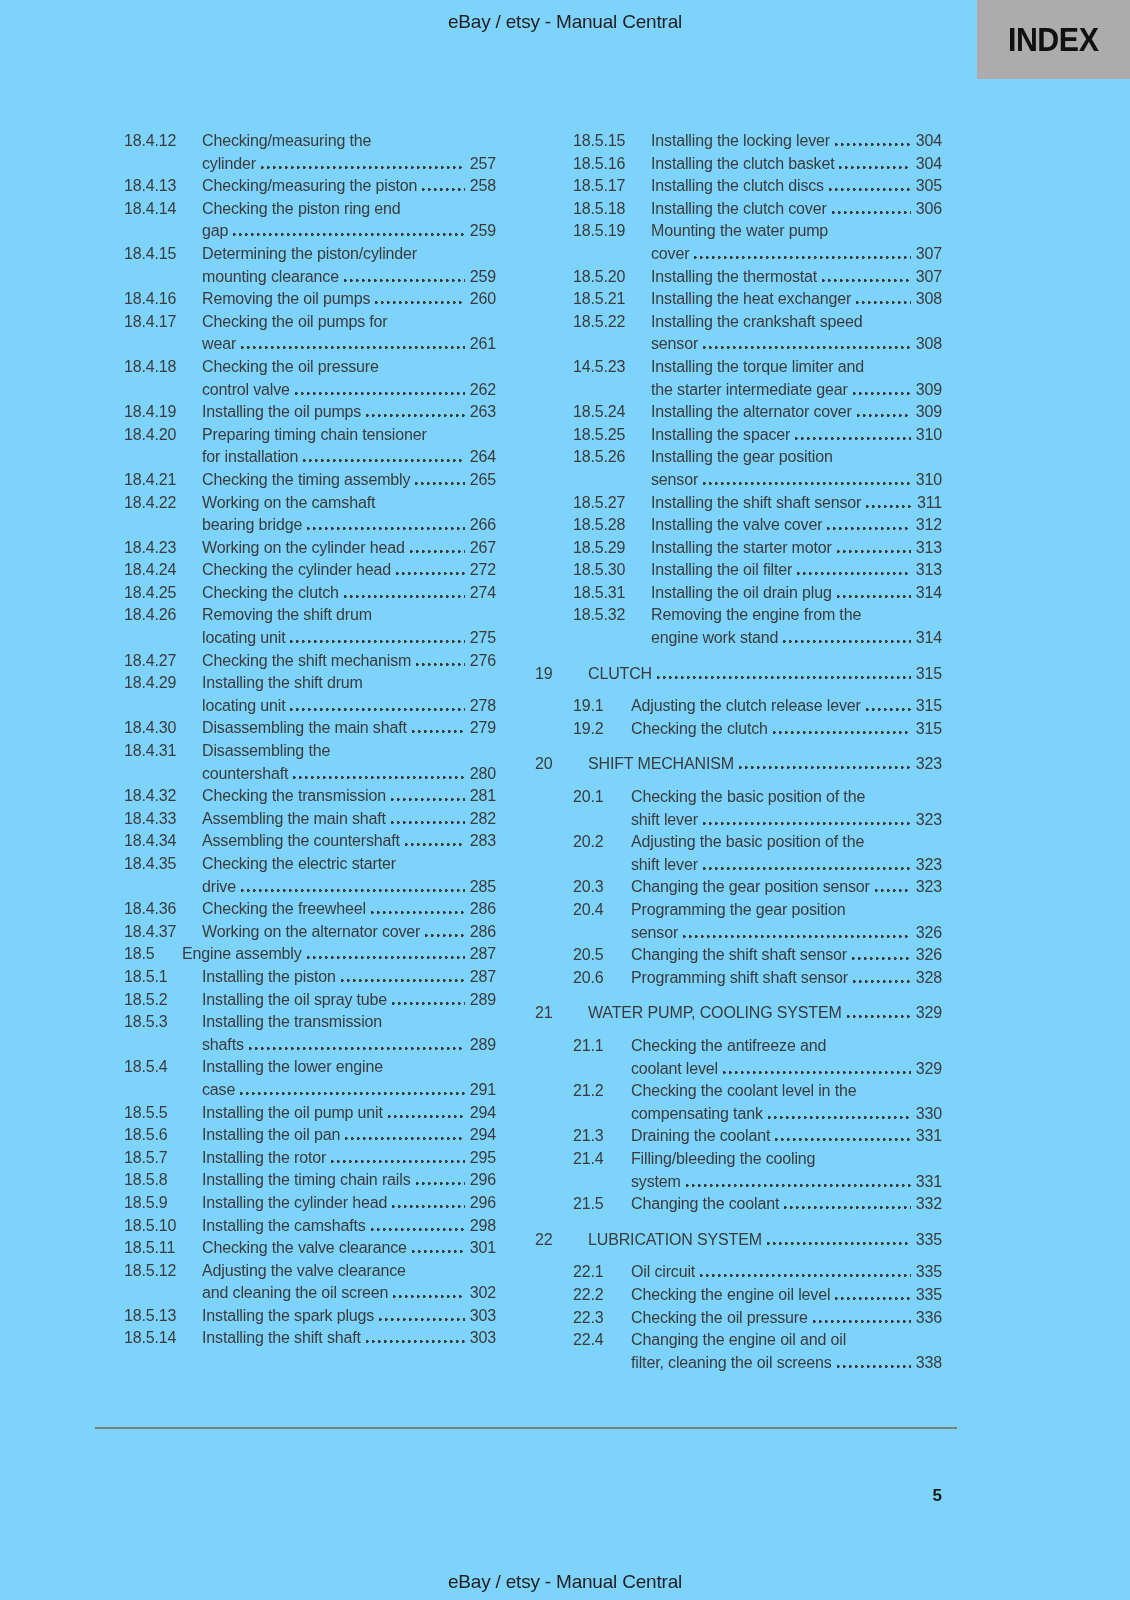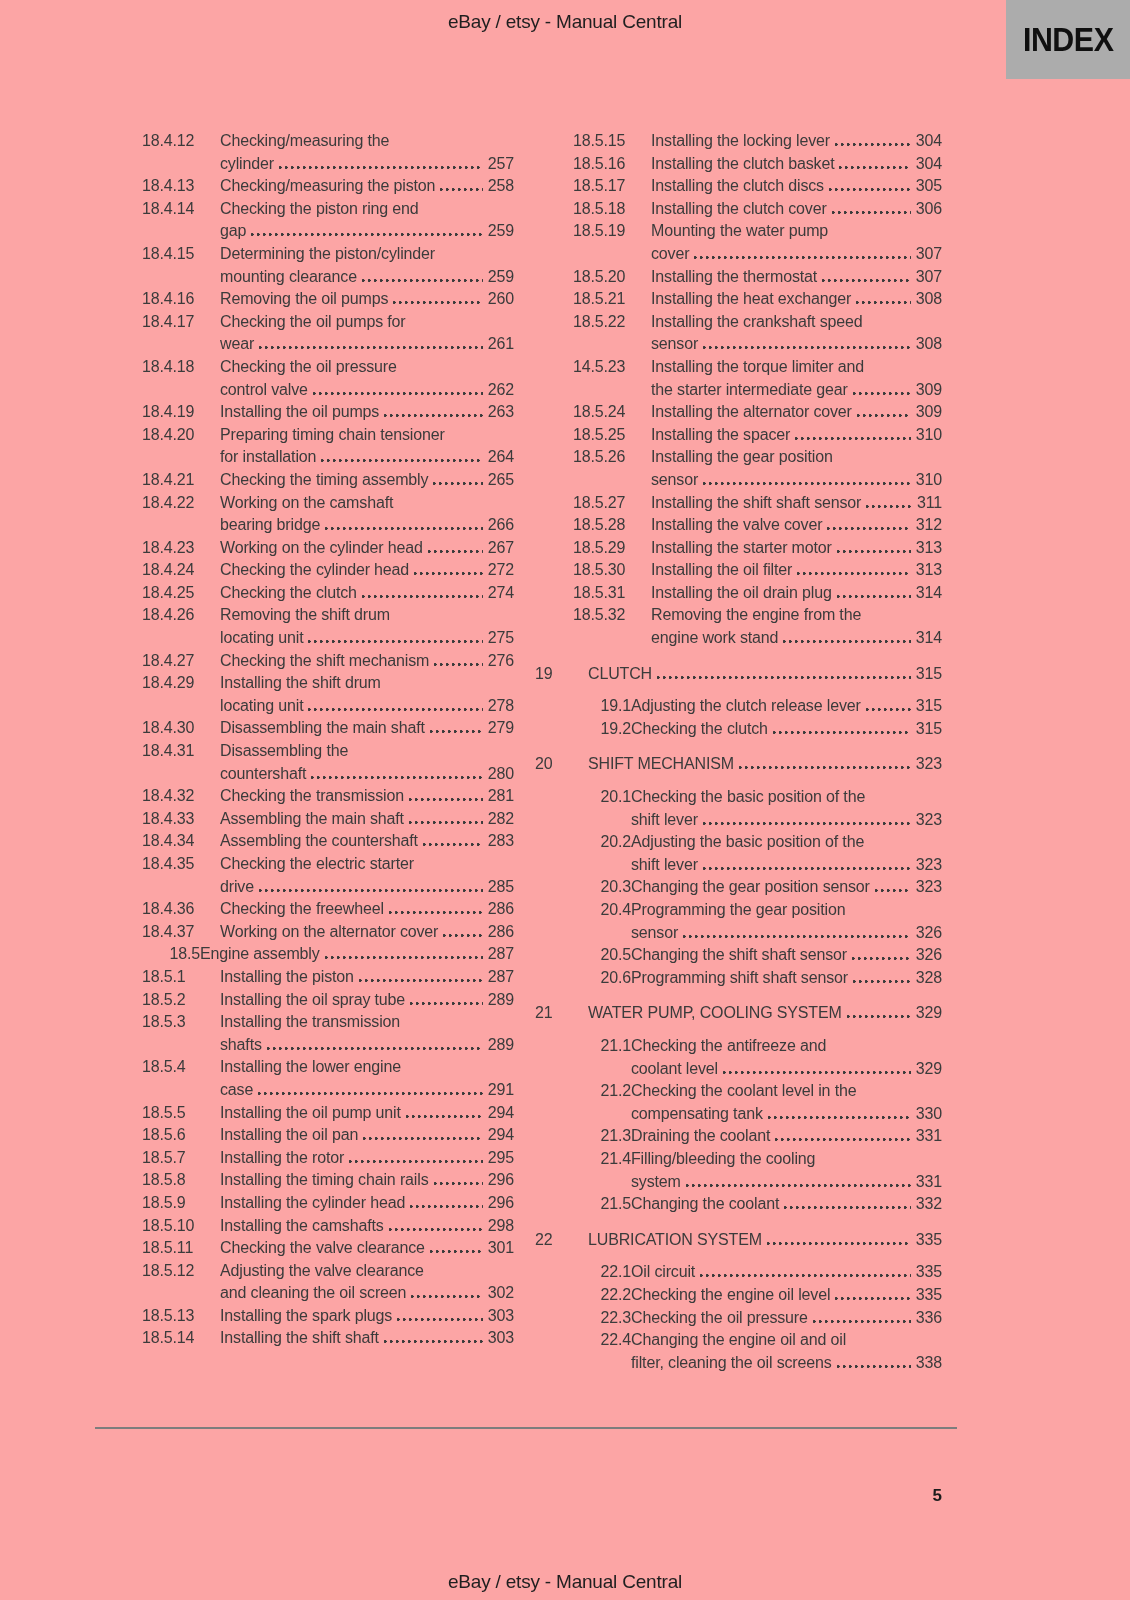--- a/index.html
+++ b/index.html
@@ -3,38 +3,38 @@
 <meta charset="utf-8">
 <style>
   * { margin: 0; padding: 0; box-sizing: border-box; }
   html, body { background: #ffffff; }
   body { font-family: "Liberation Sans", sans-serif; }
 
   .page {
     position: relative;
     width: 1130px;
     height: 1600px;
-    background: #fca5a5;
+    background: #7dd3fc;
     overflow: hidden;
     color: #3b3b3b;
   }
 
   
   .header-title {
     position: absolute;
     top: 11px; left: 0; right: 0;
     text-align: center;
     font-size: 19px;
     color: #1f1f1f;
     letter-spacing: -0.2px;
   }
   .index-box {
     position: absolute;
     top: 0; right: 0;
-    width: 124px; height: 79px;
+    width: 153px; height: 79px;
     background: #acacac;
     display: flex;
     align-items: center;
     justify-content: center;
   }
   .index-box .index-label {
     font-size: 33px;
     font-weight: 700;
     color: #101010;
     letter-spacing: -0.5px;
@@ -42,30 +42,30 @@
   }
 
   
   .toc-col {
     position: absolute;
     top: 130px;
     font-size: 16px;
     line-height: 22.6px;
     letter-spacing: -0.15px;
   }
-  .toc-col.left  { left: 104px;  width: 410px; }
+  .toc-col.left  { left: 86px;  width: 410px; }
   .toc-col.right { left: 535px; width: 407px; }
 
   .toc-row { display: flex; align-items: flex-start; }
   .toc-row .num { flex: 0 0 auto; }
   .toc-row .body { flex: 1 1 auto; min-width: 0; }
 
   .toc-row.lvl1 .num { width: 37px; }
   .toc-row.lvl2 { padding-left: 38px; }
-  .toc-row.lvl2 .num { width: 58px; text-align: right; }
+  .toc-row.lvl2 .num { width: 58px; }
   .toc-row.lvl3 { padding-left: 38px; }
   .toc-row.lvl3 .num { width: 78px; }
 
   .toc-row.lvl1 { margin-top: 13px; margin-bottom: 10px; gap: 16px; }
 
   .line.pre { display: block; white-space: nowrap; }
   .line.last { display: flex; align-items: baseline; }
   .line.last .t { white-space: nowrap; }
   .line.last .pg { flex: 0 0 auto; text-align: right; }
 

